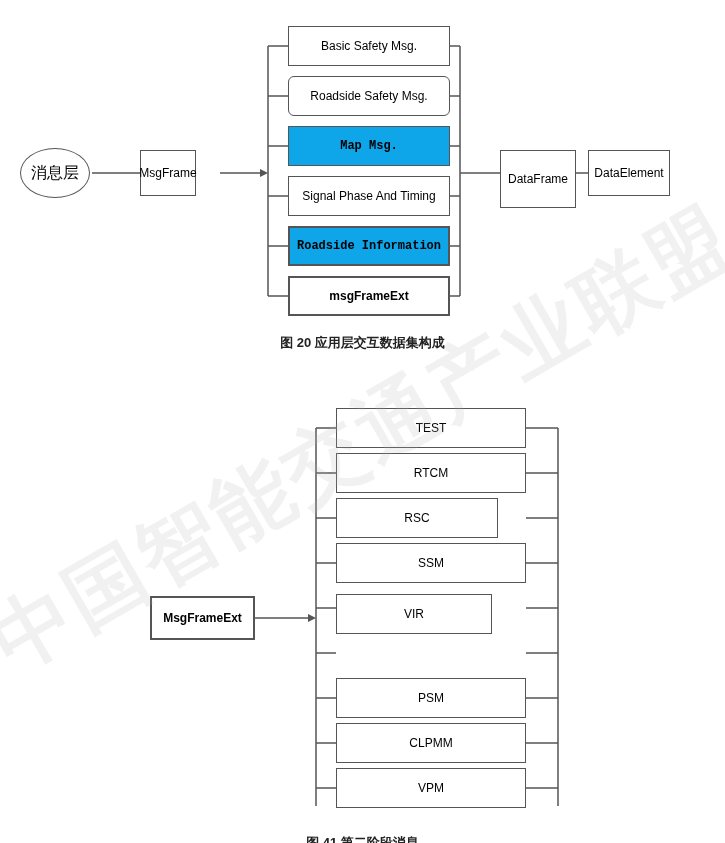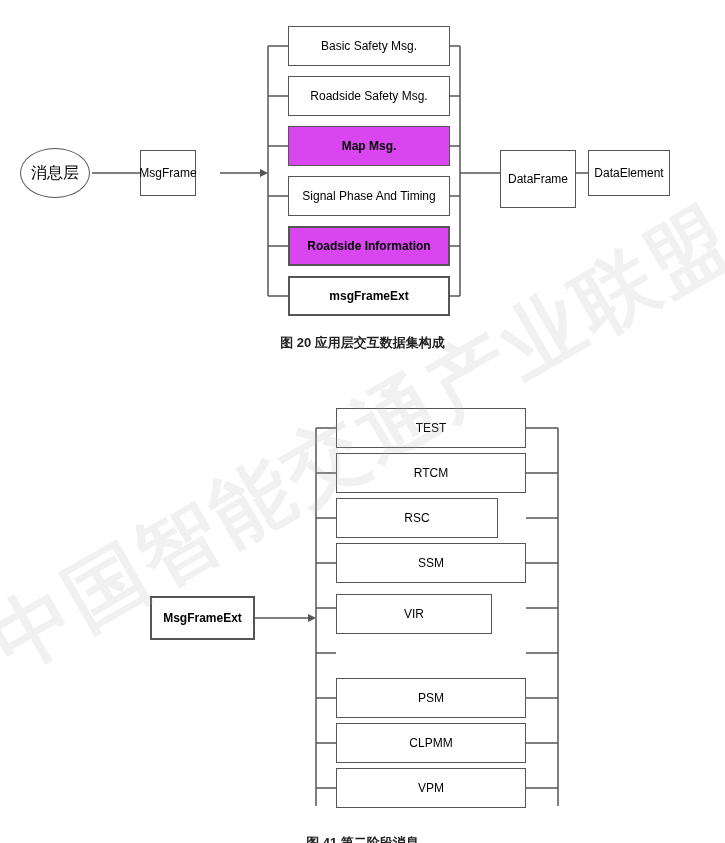--- a/index.html
+++ b/index.html
@@ -78,22 +78,23 @@
       font-size: 12px;
       text-align: center;
     }
 
     .rect-node.bold-border {
       border-width: 2px;
       font-weight: bold;
     }
 
     .rect-node.gray-bg {
-      background: #d946ef;
+      background: #0ea5e9;
       font-weight: bold;
+      font-family: Liberation Mono, monospace;
     }
 
     
     .svg-overlay {
       position: absolute;
       top: 0; left: 0;
       width: 100%;
       height: 100%;
       pointer-events: none;
     }
@@ -150,21 +151,21 @@
     </div>
 
     <div class="rect-node" style="left:130px; top:132px; width:56px; height:46px;">
       <span>MsgFrame</span>
     </div>
 
     <div class="rect-node" style="left:278px; top:8px; width:162px; height:40px;">
       <span>Basic Safety Msg.</span>
     </div>
 
-    <div class="rect-node" style="left:278px; top:58px; width:162px; height:40px;">
+    <div class="rect-node" style="left:278px; top:58px; width:162px; height:40px;border-radius:6px;">
       <span>Roadside Safety Msg.</span>
     </div>
 
     <div class="rect-node gray-bg" style="left:278px; top:108px; width:162px; height:40px;">
       <span>Map Msg.</span>
     </div>
 
     <div class="rect-node" style="left:278px; top:158px; width:162px; height:40px;">
       <span>Signal Phase And Timing</span>
     </div>

